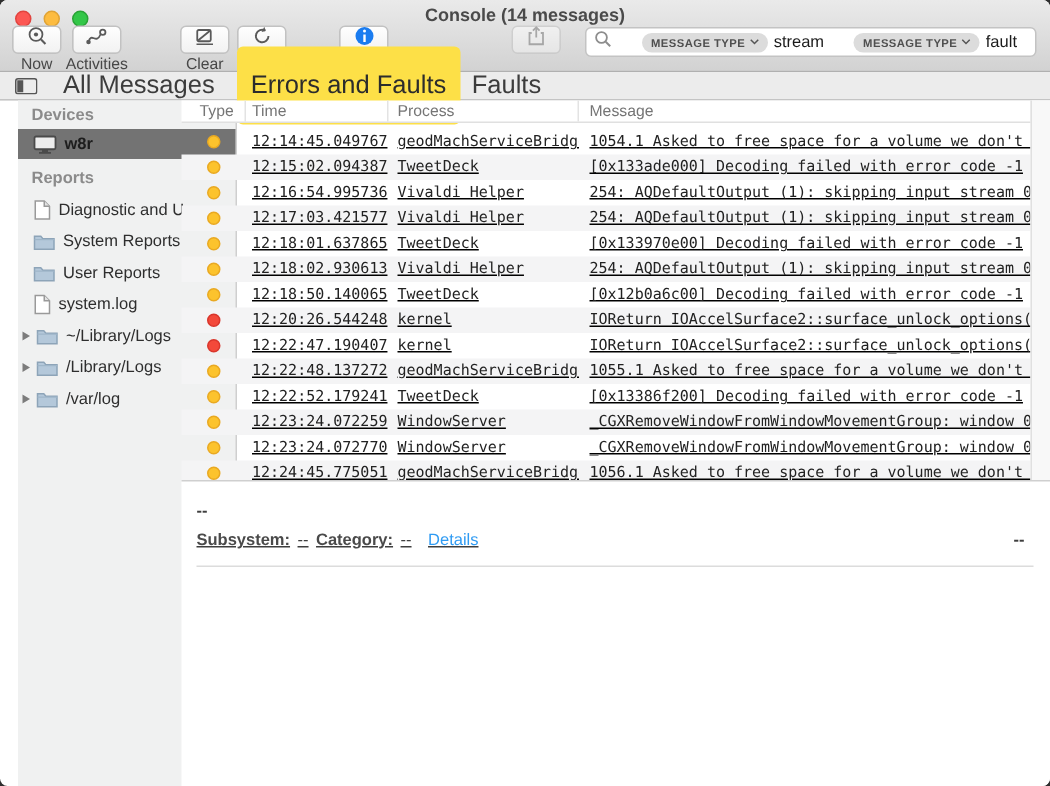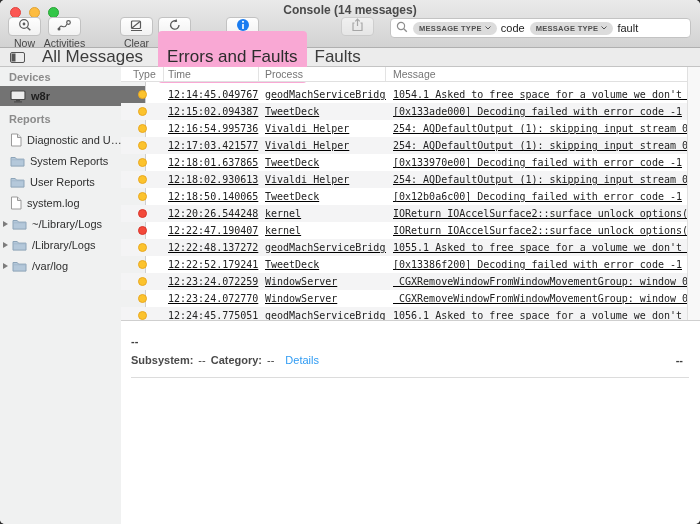--- a/index.html
+++ b/index.html
@@ -24,34 +24,34 @@
   .tlabel{position:absolute;top:20px;left:50%;transform:translateX(-50%);
     font-size:10.5px;color:#474747;white-space:nowrap;}
   .tool.disabled .tbtn{opacity:.55;}
   .tool.disabled .tlabel{color:#9d9d9d;margin-top:14px;}
   .tool.t-now{left:8px}.tool.t-activities{left:48px}.tool.t-clear{left:120px}
   .tool.t-reload{left:158px}.tool.t-info{left:226px}.tool.t-share{left:341px}
 
   .searchfield{position:absolute;top:18px;left:390px;width:301px;height:20px;box-sizing:border-box;
     background:#fff;border:1px solid #c3c3c3;border-radius:4px;display:flex;align-items:center;
     padding:0 5px;gap:5px;}
-  .token{display:flex;align-items:center;gap:4px;}
+  .token{display:flex;align-items:center;gap:4px;margin-left:15px;}
   .token-pill{background:#dcdcdc;border-radius:8px;height:13px;display:flex;align-items:center;
     gap:3px;padding:0 6px;font-size:7.5px;font-weight:700;color:#4f4f4f;letter-spacing:.3px;white-space:nowrap;}
   .token-value{font-size:11px;color:#1b1b1b;}
 
   
   .tabbar{position:absolute;top:48px;left:0;right:0;height:19px;background:#ececec;
     border-bottom:1px solid #c4c4c4;box-sizing:border-box;display:flex;align-items:center;}
   .sidebar-toggle{margin-left:10px;margin-right:17px;display:flex;align-items:center;}
   .tab{font-size:17px;color:#3c3c3c;margin-right:15px;white-space:nowrap;}
-  .tab.selected{background:#f9a8d4;color:#2c2c2c;border-radius:4px;padding:16px 9px;margin-right:8px;}
+  .tab.selected{background:#fde047;color:#2c2c2c;border-radius:4px;padding:16px 9px;margin-right:8px;}
 
   
-  .sidebar{position:absolute;top:67px;left:0;bottom:0;width:146px;box-sizing:border-box;
+  .sidebar{position:absolute;top:67px;left:12px;bottom:0;width:146px;box-sizing:border-box;
     background:#f0f1f1;border-right:1px solid #cfcfcf;}
   .s-header{position:absolute;left:9px;font-size:11px;font-weight:700;color:#8b8b8b;}
   .s-item{position:absolute;left:0;right:0;height:20px;display:flex;align-items:center;
     font-size:11px;color:#2e2e2e;padding-left:10px;box-sizing:border-box;white-space:nowrap;overflow:hidden;}
   .s-item.selected{background:#737373;font-weight:700;color:#1d1d1d;}
   .s-item .ic{margin-right:5px;flex:0 0 auto;display:flex;}
   .s-item .disc{width:0;height:0;border-top:3.5px solid transparent;border-bottom:3.5px solid transparent;
     border-left:5px solid #7c7c7c;margin:0 4px 0 0;flex:0 0 auto;}
   .s-item.has-disc{padding-left:3px;text-align:center;}
 
@@ -73,21 +73,21 @@
   .c-process{width:128px;padding-left:7px;flex:0 0 auto;box-sizing:border-box;white-space:nowrap;overflow:hidden;}
   .c-message{flex:1;padding-left:7px;white-space:nowrap;overflow:hidden;}
 
   .scroll-gutter{position:absolute;right:0;top:67px;width:13px;height:253px;
     background:#f8f8f8;border-left:1px solid #e0e0e0;box-sizing:border-box;}
 
   
   .detail{position:absolute;left:121px;right:0;top:320px;bottom:0;background:#fff;
     border-top:1px solid #cfcfcf;box-sizing:border-box;}
   .d-line1{position:absolute;left:10px;top:14px;font-size:11px;font-weight:700;color:#3e3e3e;}
-  .d-line2{position:absolute;left:10px;top:33px;font-size:11px;color:#3e3e3e;display:flex;gap:5px;align-items:flex-end;}
+  .d-line2{position:absolute;left:10px;top:33px;font-size:11px;color:#3e3e3e;display:flex;gap:5px;align-items:flex-end;text-decoration:underline;}
   .d-label{font-weight:700;color:#4a4a4a;}
   .d-link{color:#2f9bf3;margin-left:6px;}
   .d-right{position:absolute;right:17px;top:33px;font-size:11px;font-weight:700;color:#3e3e3e;}
   .d-divider{position:absolute;left:10px;right:11px;top:56px;height:1px;background:#dcdcdc;}
 </style>
 </head>
 <body>
 
 <div class="window">
 
@@ -183,21 +183,21 @@
             <line x1="7.8" y1="7.8" x2="10.8" y2="10.8" stroke="#8d8d8d" stroke-width="1.3"></line>
           </svg>
       </span>
       <span class="token">
         <span class="token-pill">
           <span>MESSAGE TYPE</span>
           <svg width="6" height="4" viewBox="0 0 6 4">
               <polyline points="0.5,0.5 3,3 5.5,0.5" fill="none" stroke="#555" stroke-width="1"></polyline>
             </svg>
         </span>
-        <span class="token-value">code</span>
+        <span class="token-value">stream</span>
       </span>
       <span class="token">
         <span class="token-pill">
           <span>MESSAGE TYPE</span>
           <svg width="6" height="4" viewBox="0 0 6 4">
               <polyline points="0.5,0.5 3,3 5.5,0.5" fill="none" stroke="#555" stroke-width="1"></polyline>
             </svg>
         </span>
         <span class="token-value">fault</span>
       </span>

